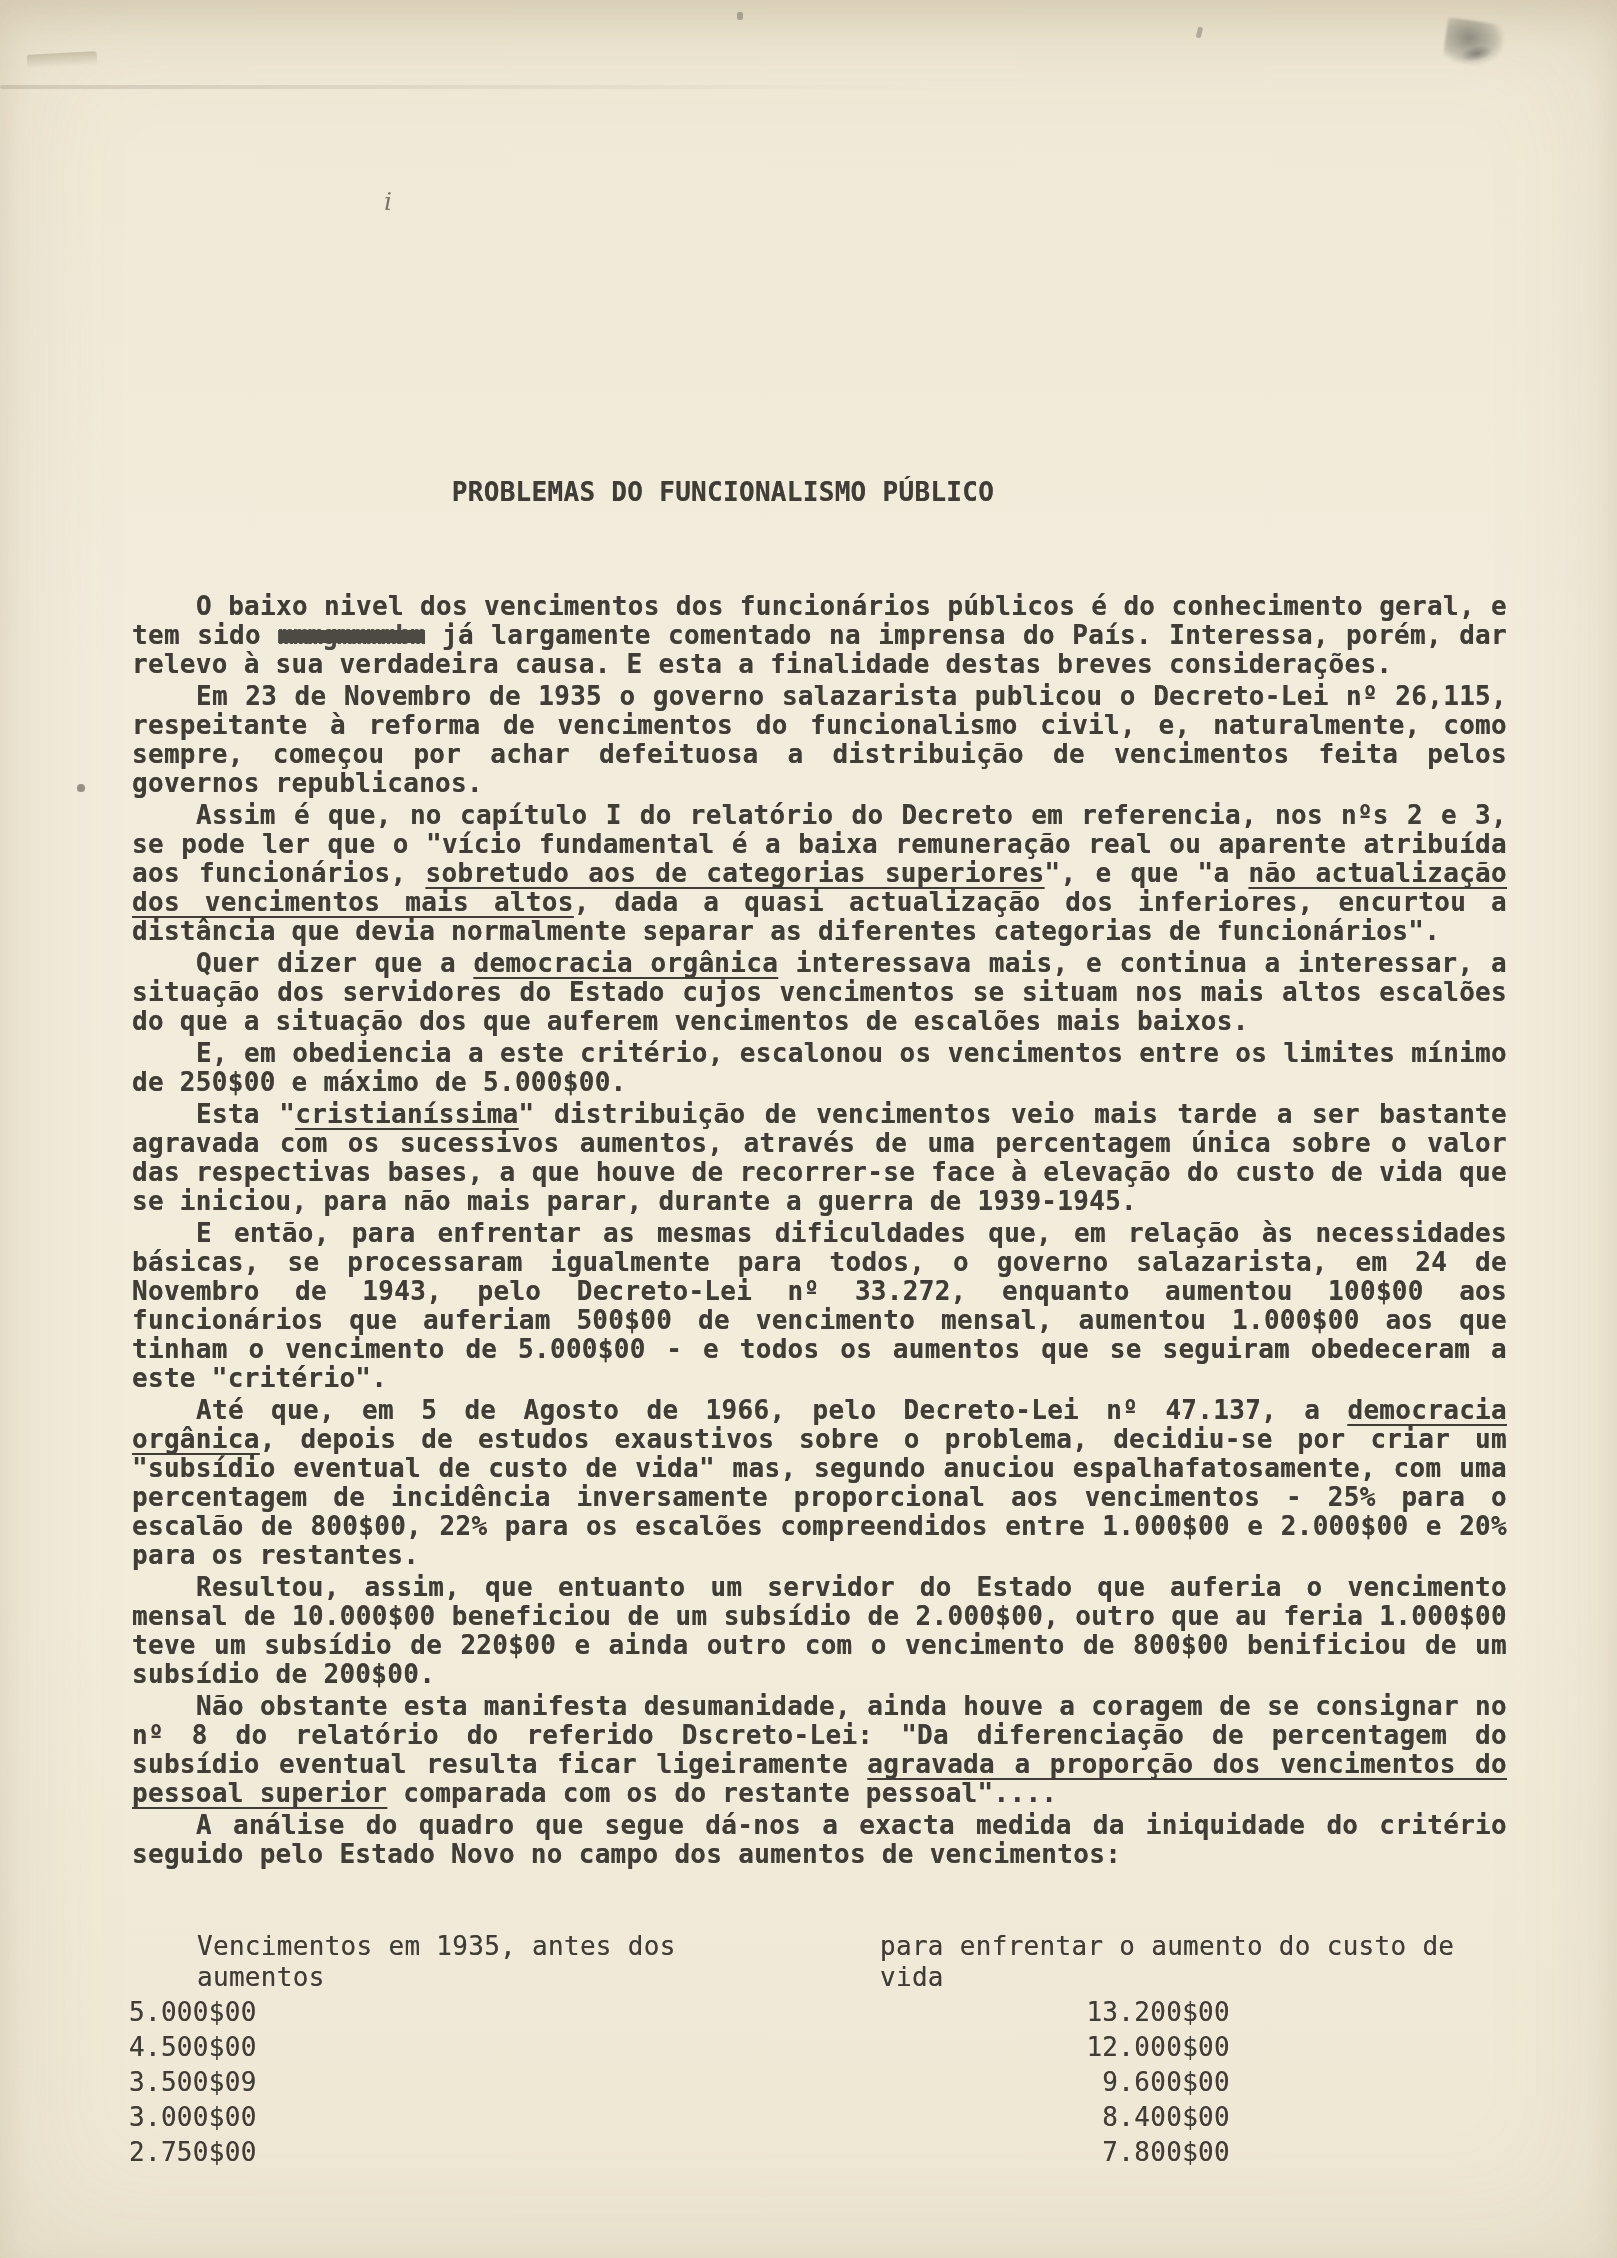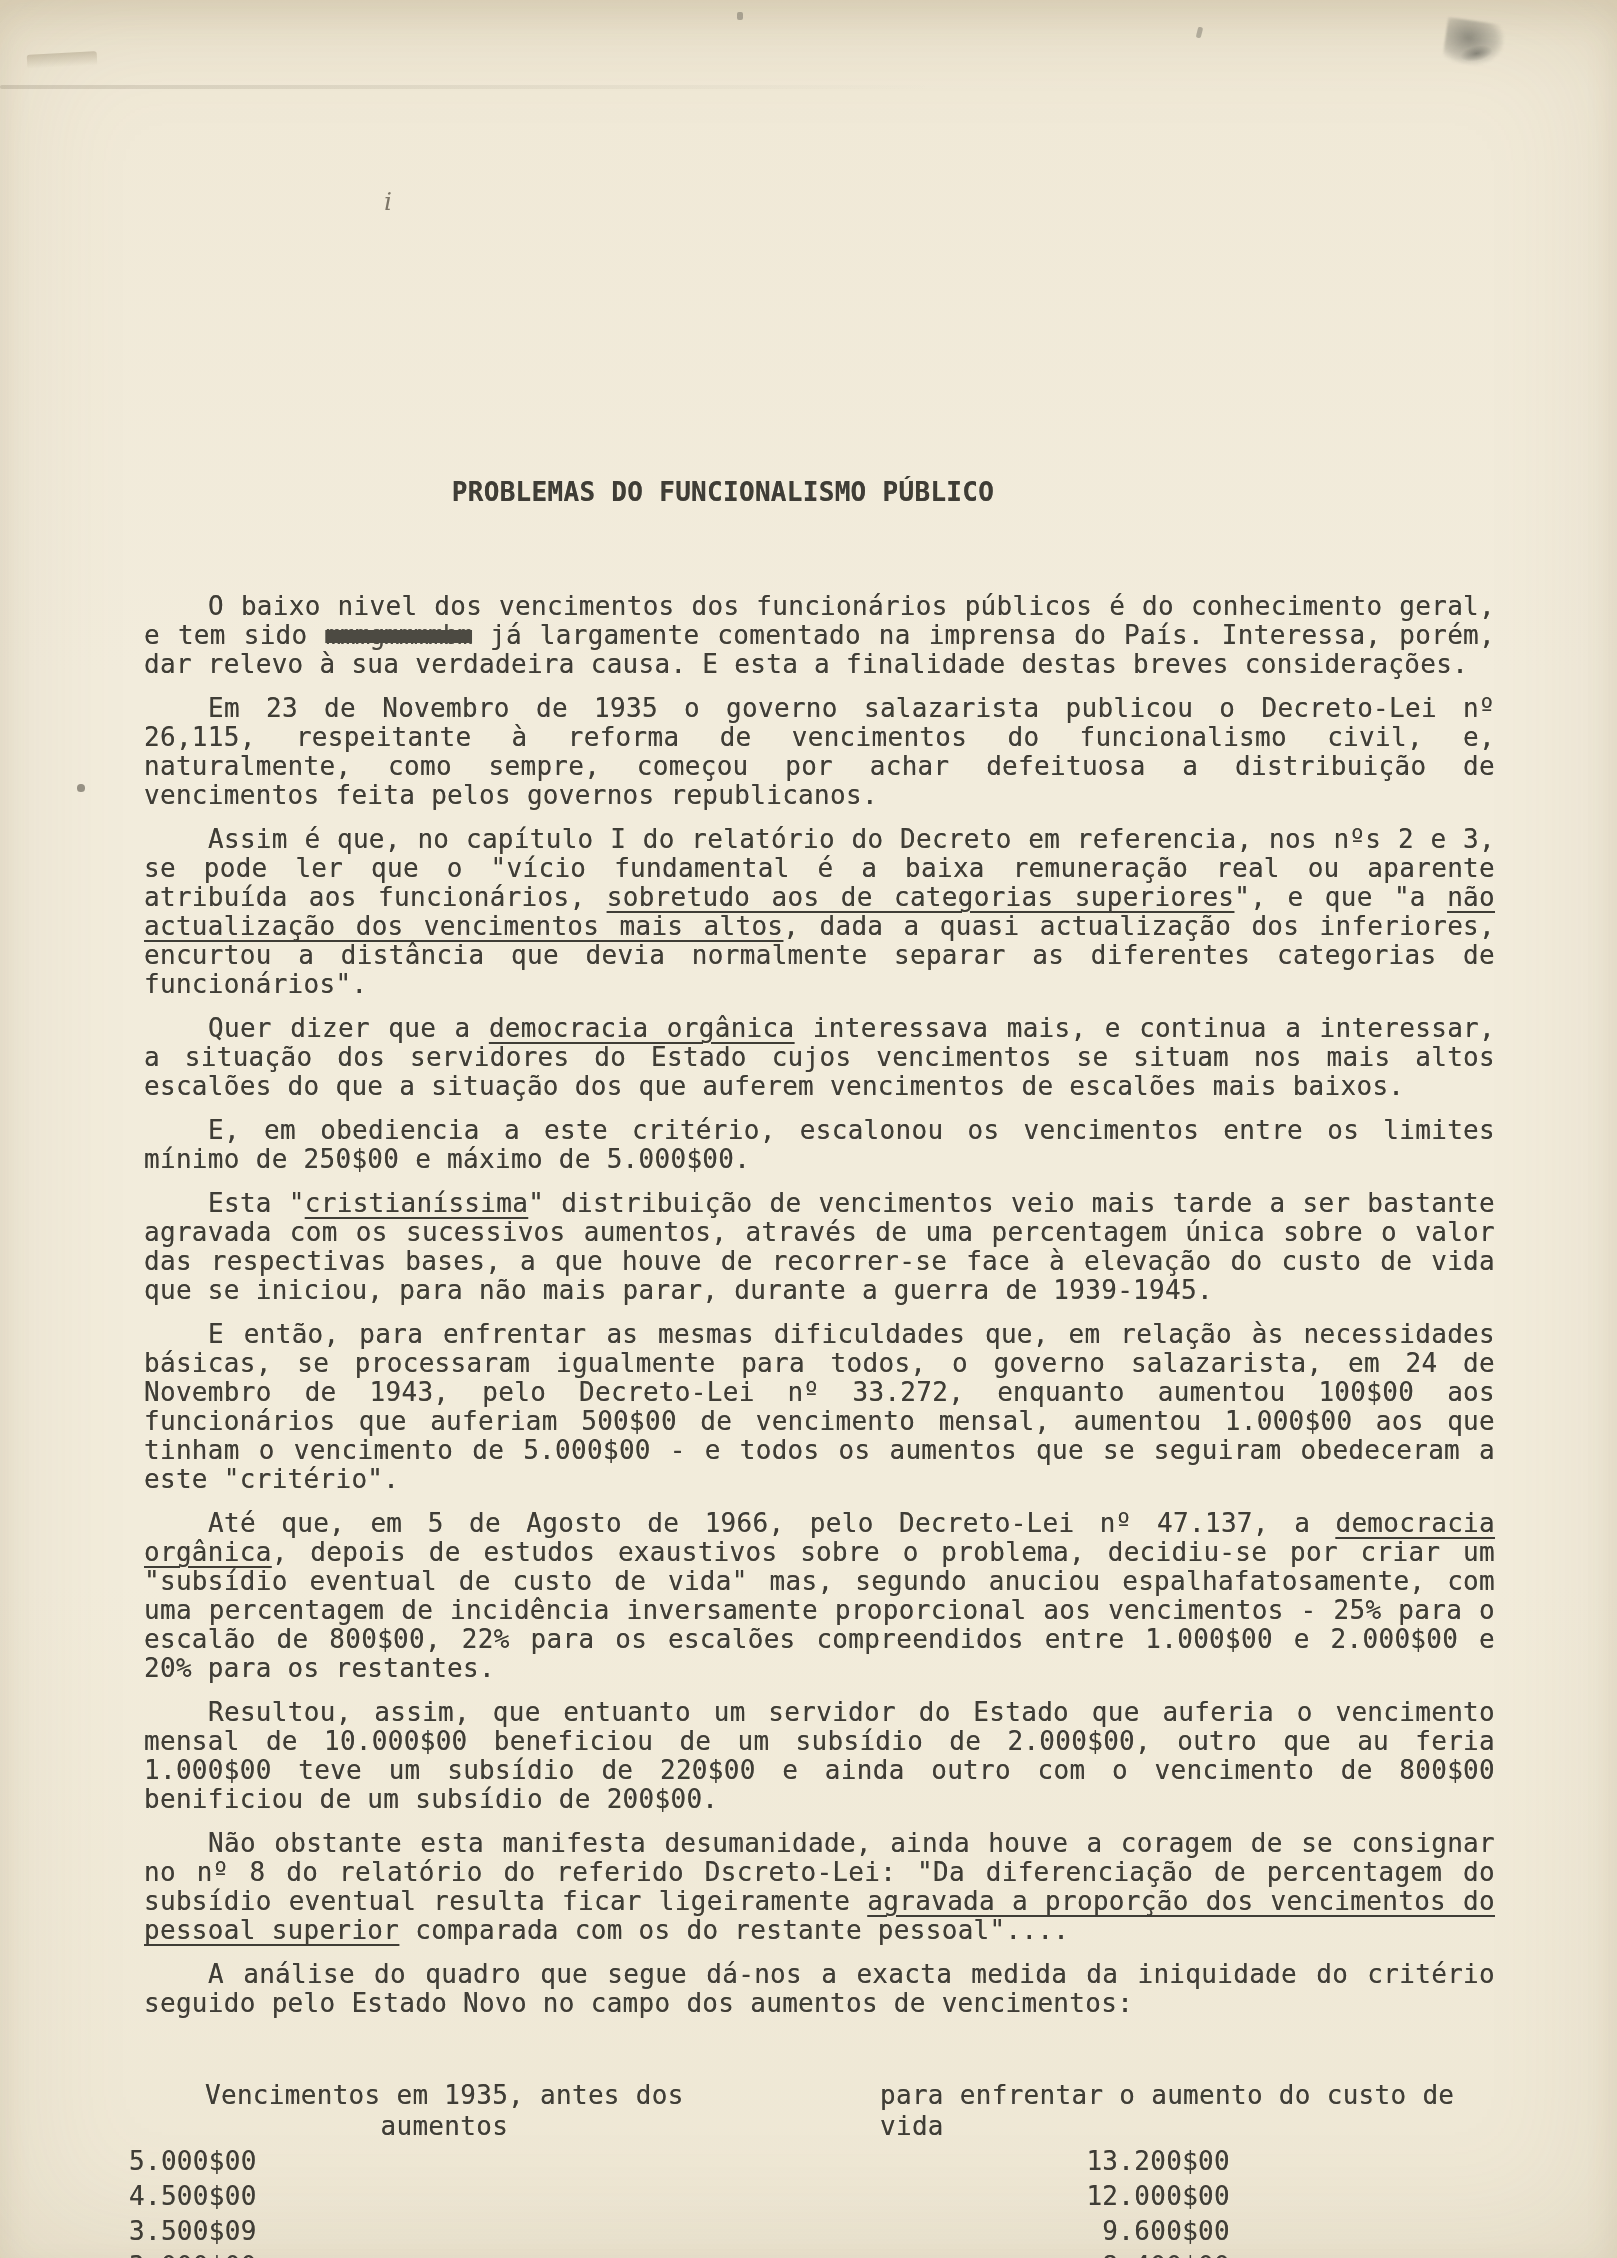--- a/index.html
+++ b/index.html
@@ -17,34 +17,35 @@
   .doc-title {
     margin:0 0 85px 0;
     padding-right:193px;
     text-align:center;
     font-size:26px;
     font-weight:bold;
     letter-spacing:0.3px;
     text-shadow:0 0 0.6px rgba(60,58,50,0.65);
   }
   p.para {
-    margin:15px;
+    margin:3px;
     text-indent:64px;
     font-size:26px;
     line-height:29px;
     letter-spacing:0.3px;
     text-align:justify;
     text-shadow:0 0 0.6px rgba(60,58,50,0.65);
+    font-weight:bold;
   }
   .ul { text-decoration:underline; text-underline-offset:4.8px; text-decoration-thickness:1.9px; }
   .xx { text-decoration:line-through; text-decoration-thickness:12.6px; opacity:0.92; letter-spacing:-1px; }
 
   .vtable { margin-top:62px; }
   .vhead { position:relative; height:64px; font-size:26px; line-height:31px; letter-spacing:0.3px; text-shadow:0 0 0.6px rgba(60,58,50,0.65); }
-  .vhead-left { position:absolute; left:76px; top:0; text-align:center; }
+  .vhead-left { position:absolute; left:68px; top:0; }
   .vhead-right { position:absolute; left:712px; top:0; }
   .vhead-right .l2 { padding-left:39px; }
   .vrows { font-size:26px; line-height:35px; letter-spacing:0.3px; text-shadow:0 0 0.6px rgba(60,58,50,0.65); }
   .trow { display:flex; }
   .tcell-left { width:956px; }
   .tcell-right { width:145px; text-align:right; }
 
   
   .note-i { position:absolute; left:384px; top:187px; font-family:"DejaVu Serif", serif; font-style:italic; font-size:25px; color:#7d7668; }
   .smudge { position:absolute; right:114px; top:21px; width:58px; height:44px;

